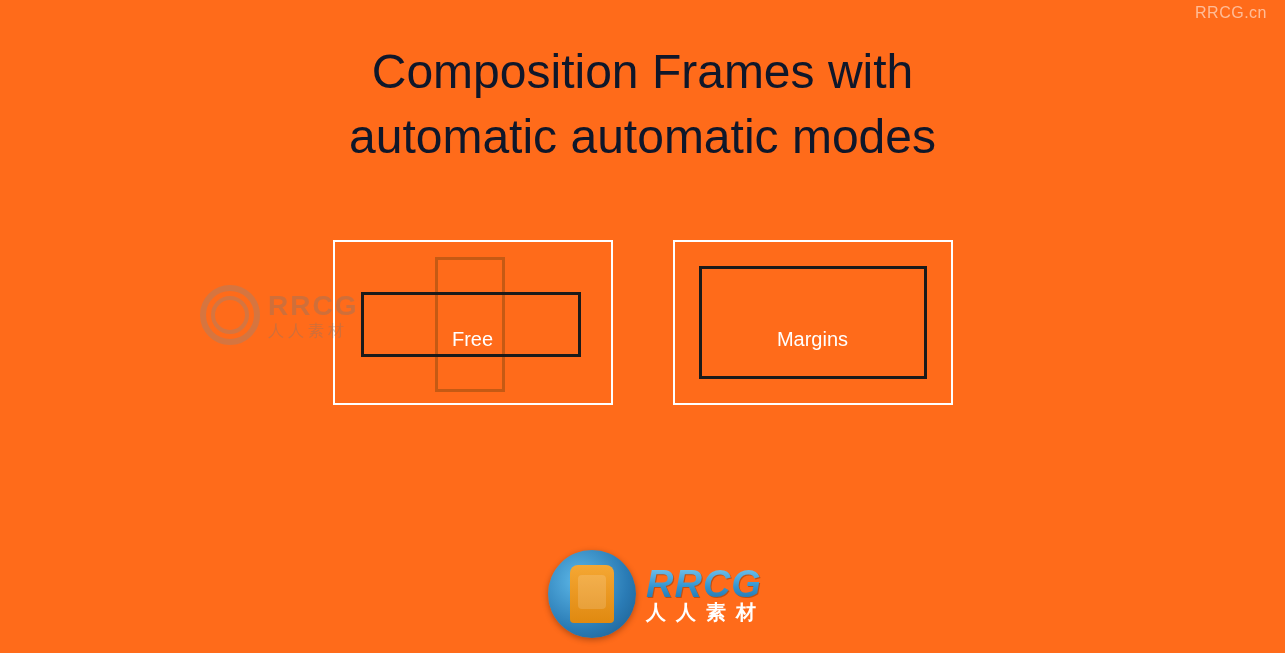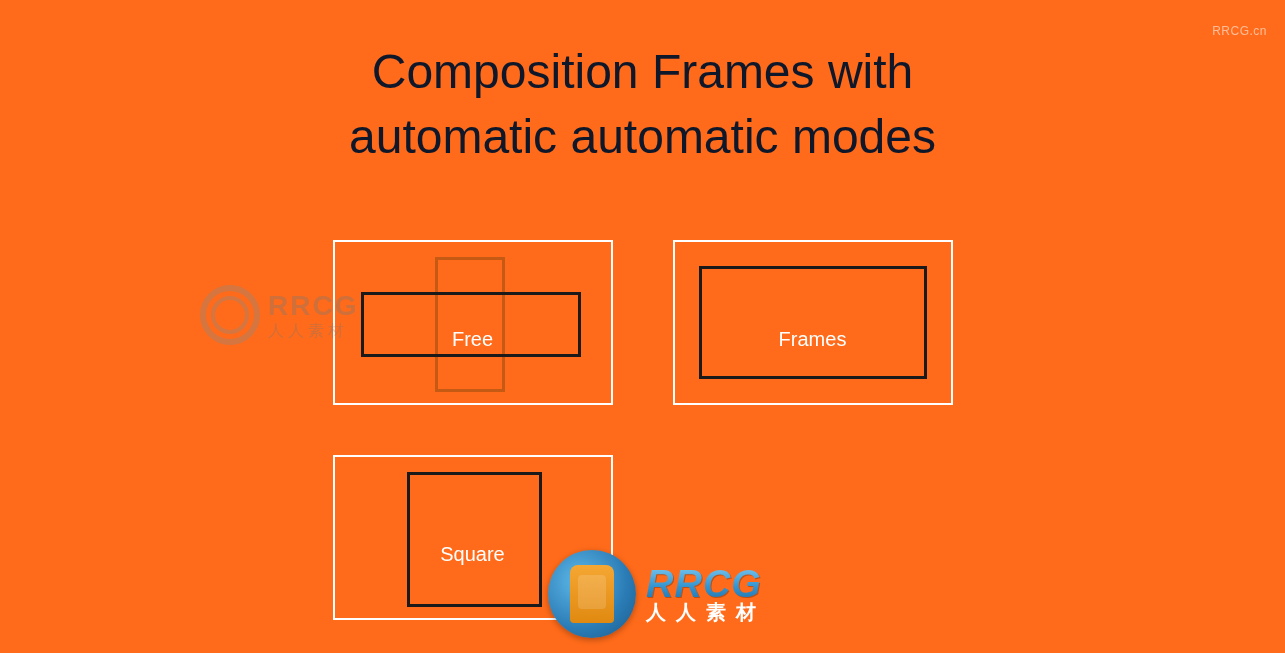--- a/index.html
+++ b/index.html
@@ -93,24 +93,24 @@
       position: absolute;
       border: 3px solid #1a1a1a;
       width: 135px;
       height: 135px;
       top: 15px;
       left: 72px;
     }
     
     .watermark-top {
       position: absolute;
-      top: 24px;
+      top: 4px;
       right: 18px;
       color: rgba(255, 255, 255, 0.55);
-      font-size: 12px;
+      font-size: 16px;
       font-weight: 500;
       letter-spacing: 0.5px;
     }
     .watermark-left {
       position: absolute;
       top: 285px;
       left: 200px;
       display: flex;
       align-items: center;
       gap: 8px;
@@ -217,28 +217,24 @@
 <div class="grid">
 
   <div class="outer-frame">
     <div class="free-vertical"></div>
     <div class="free-horizontal"></div>
     <span class="label">Free</span>
   </div>
 
   <div class="outer-frame">
     <div class="margins-inner"></div>
-    <span class="label">Frames</span>
-  </div>
-
-
-  <div class="outer-frame">
-    <div class="square-inner"></div>
-    <span class="label">Square</span>
-  </div>
+    <span class="label">Margins</span>
+  </div>
+
+
 
 </div>
 
 <div class="watermark-top">RRCG.cn</div>
 
 <div class="watermark-left">
   <div class="ring-icon"></div>
   <div class="wm-text">
     <span class="big">RRCG</span>
     <span class="small">人人素材</span>

